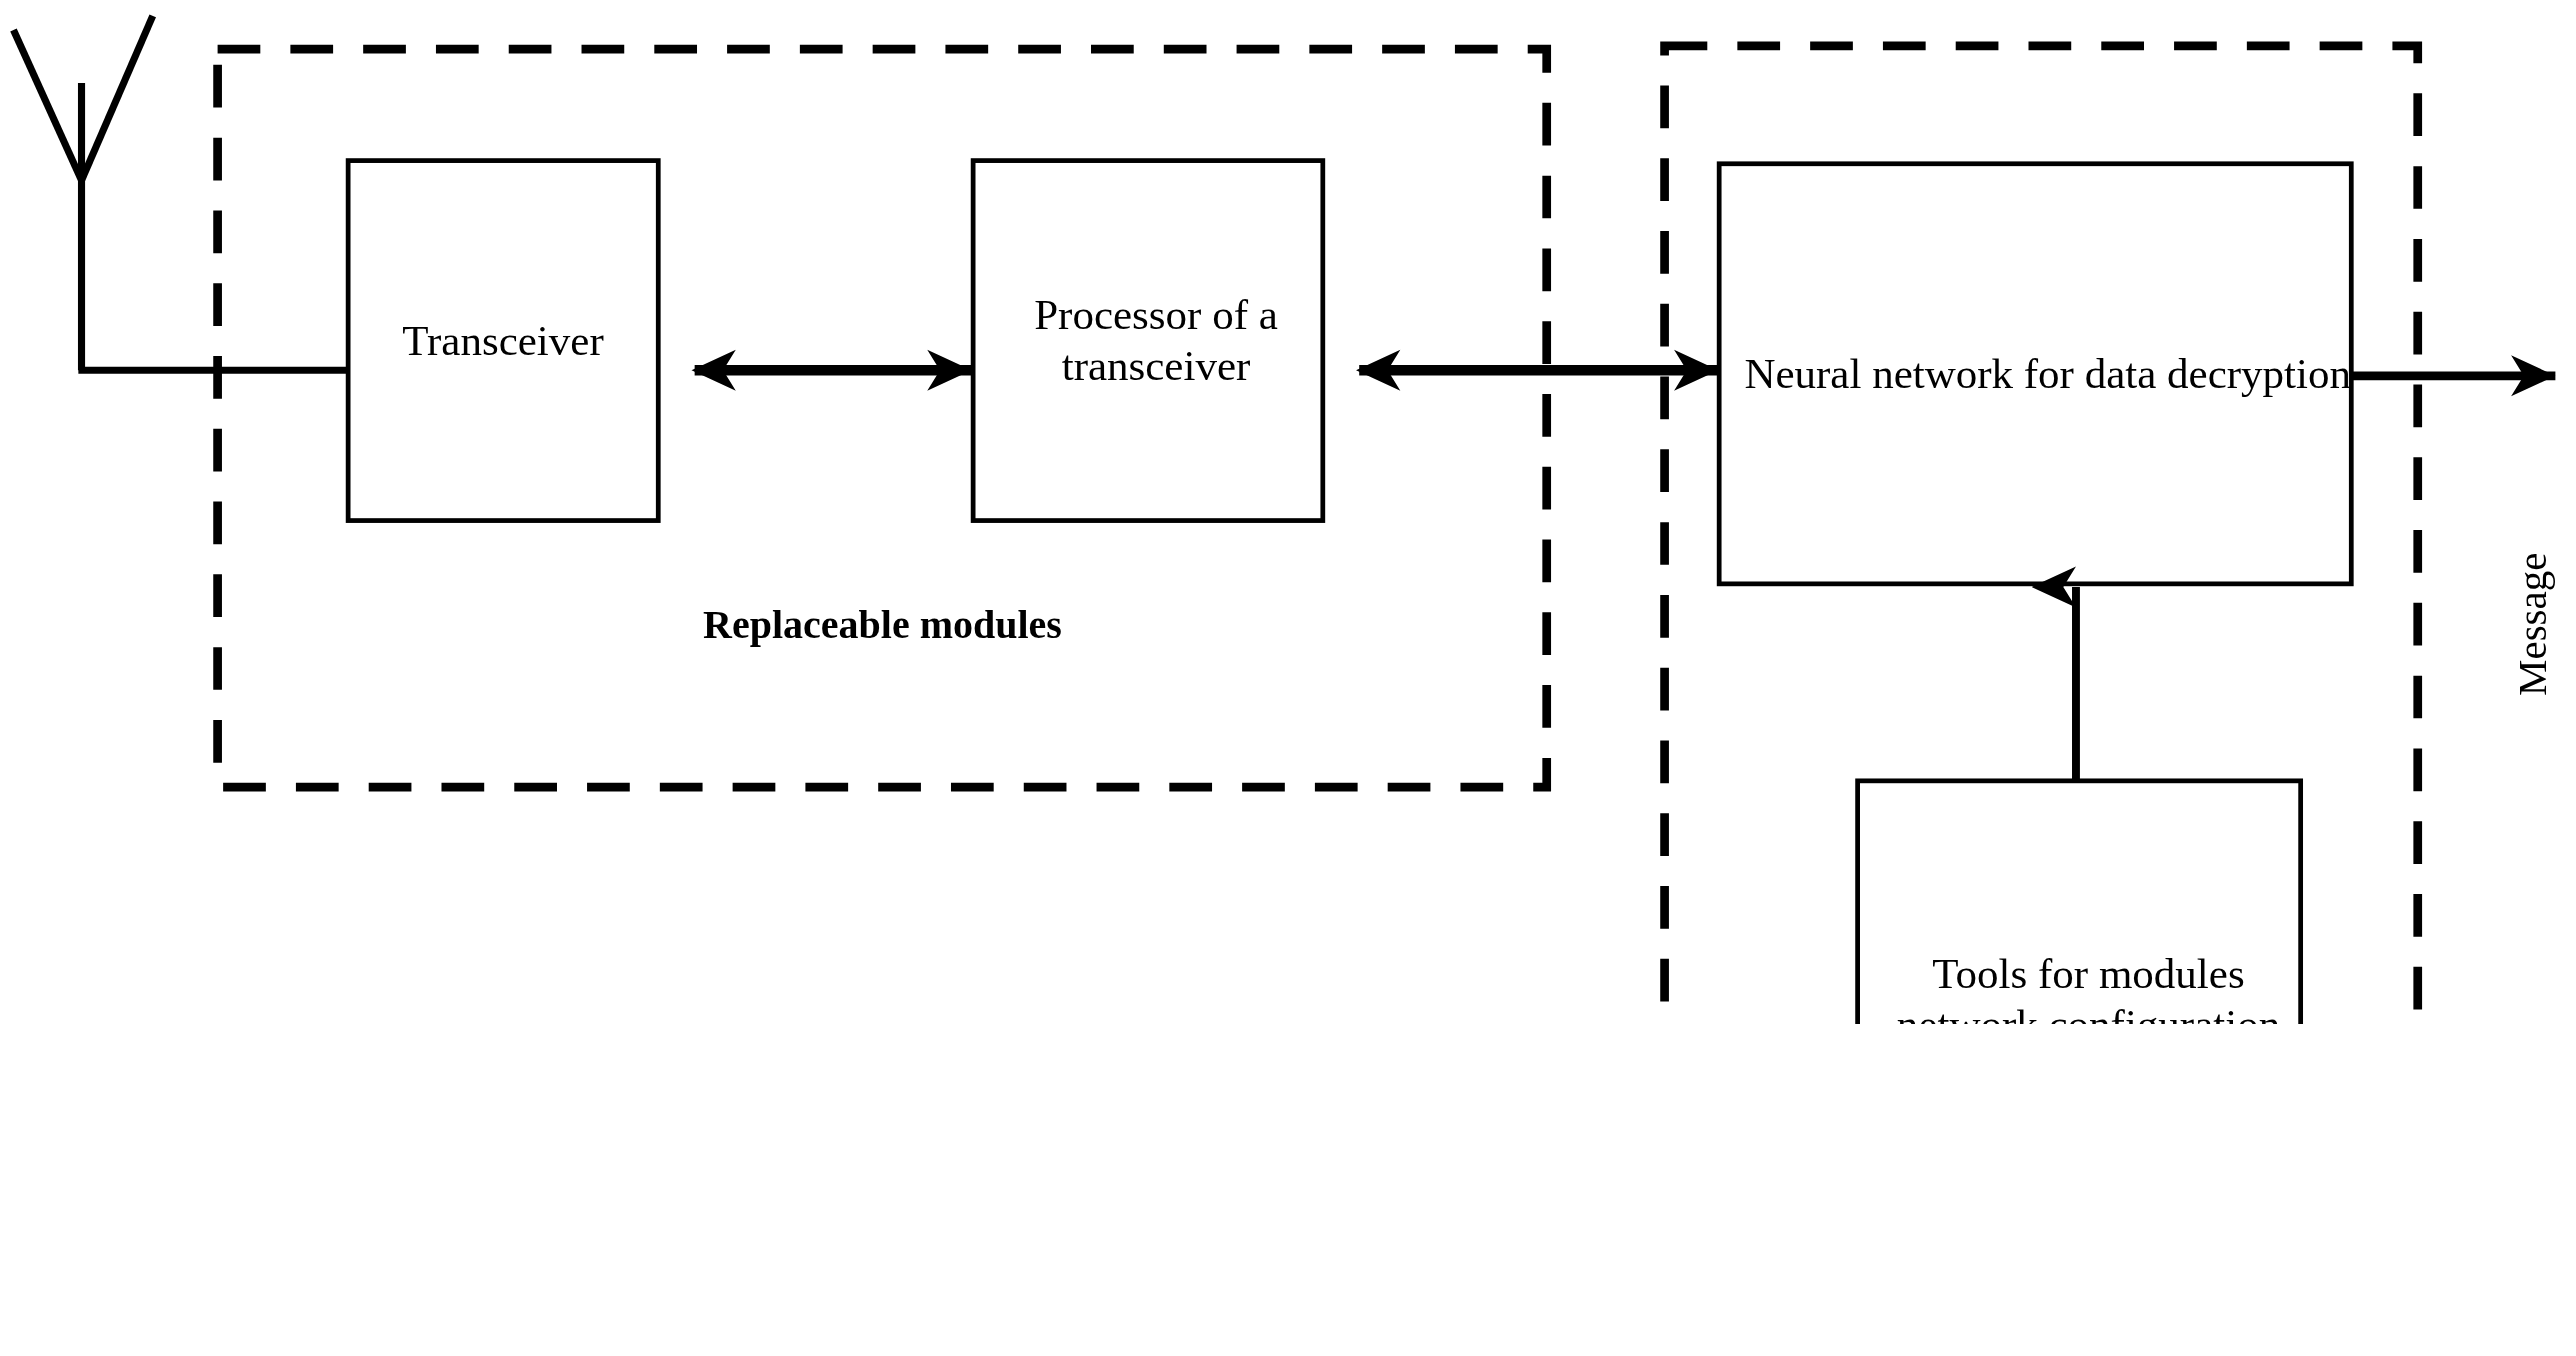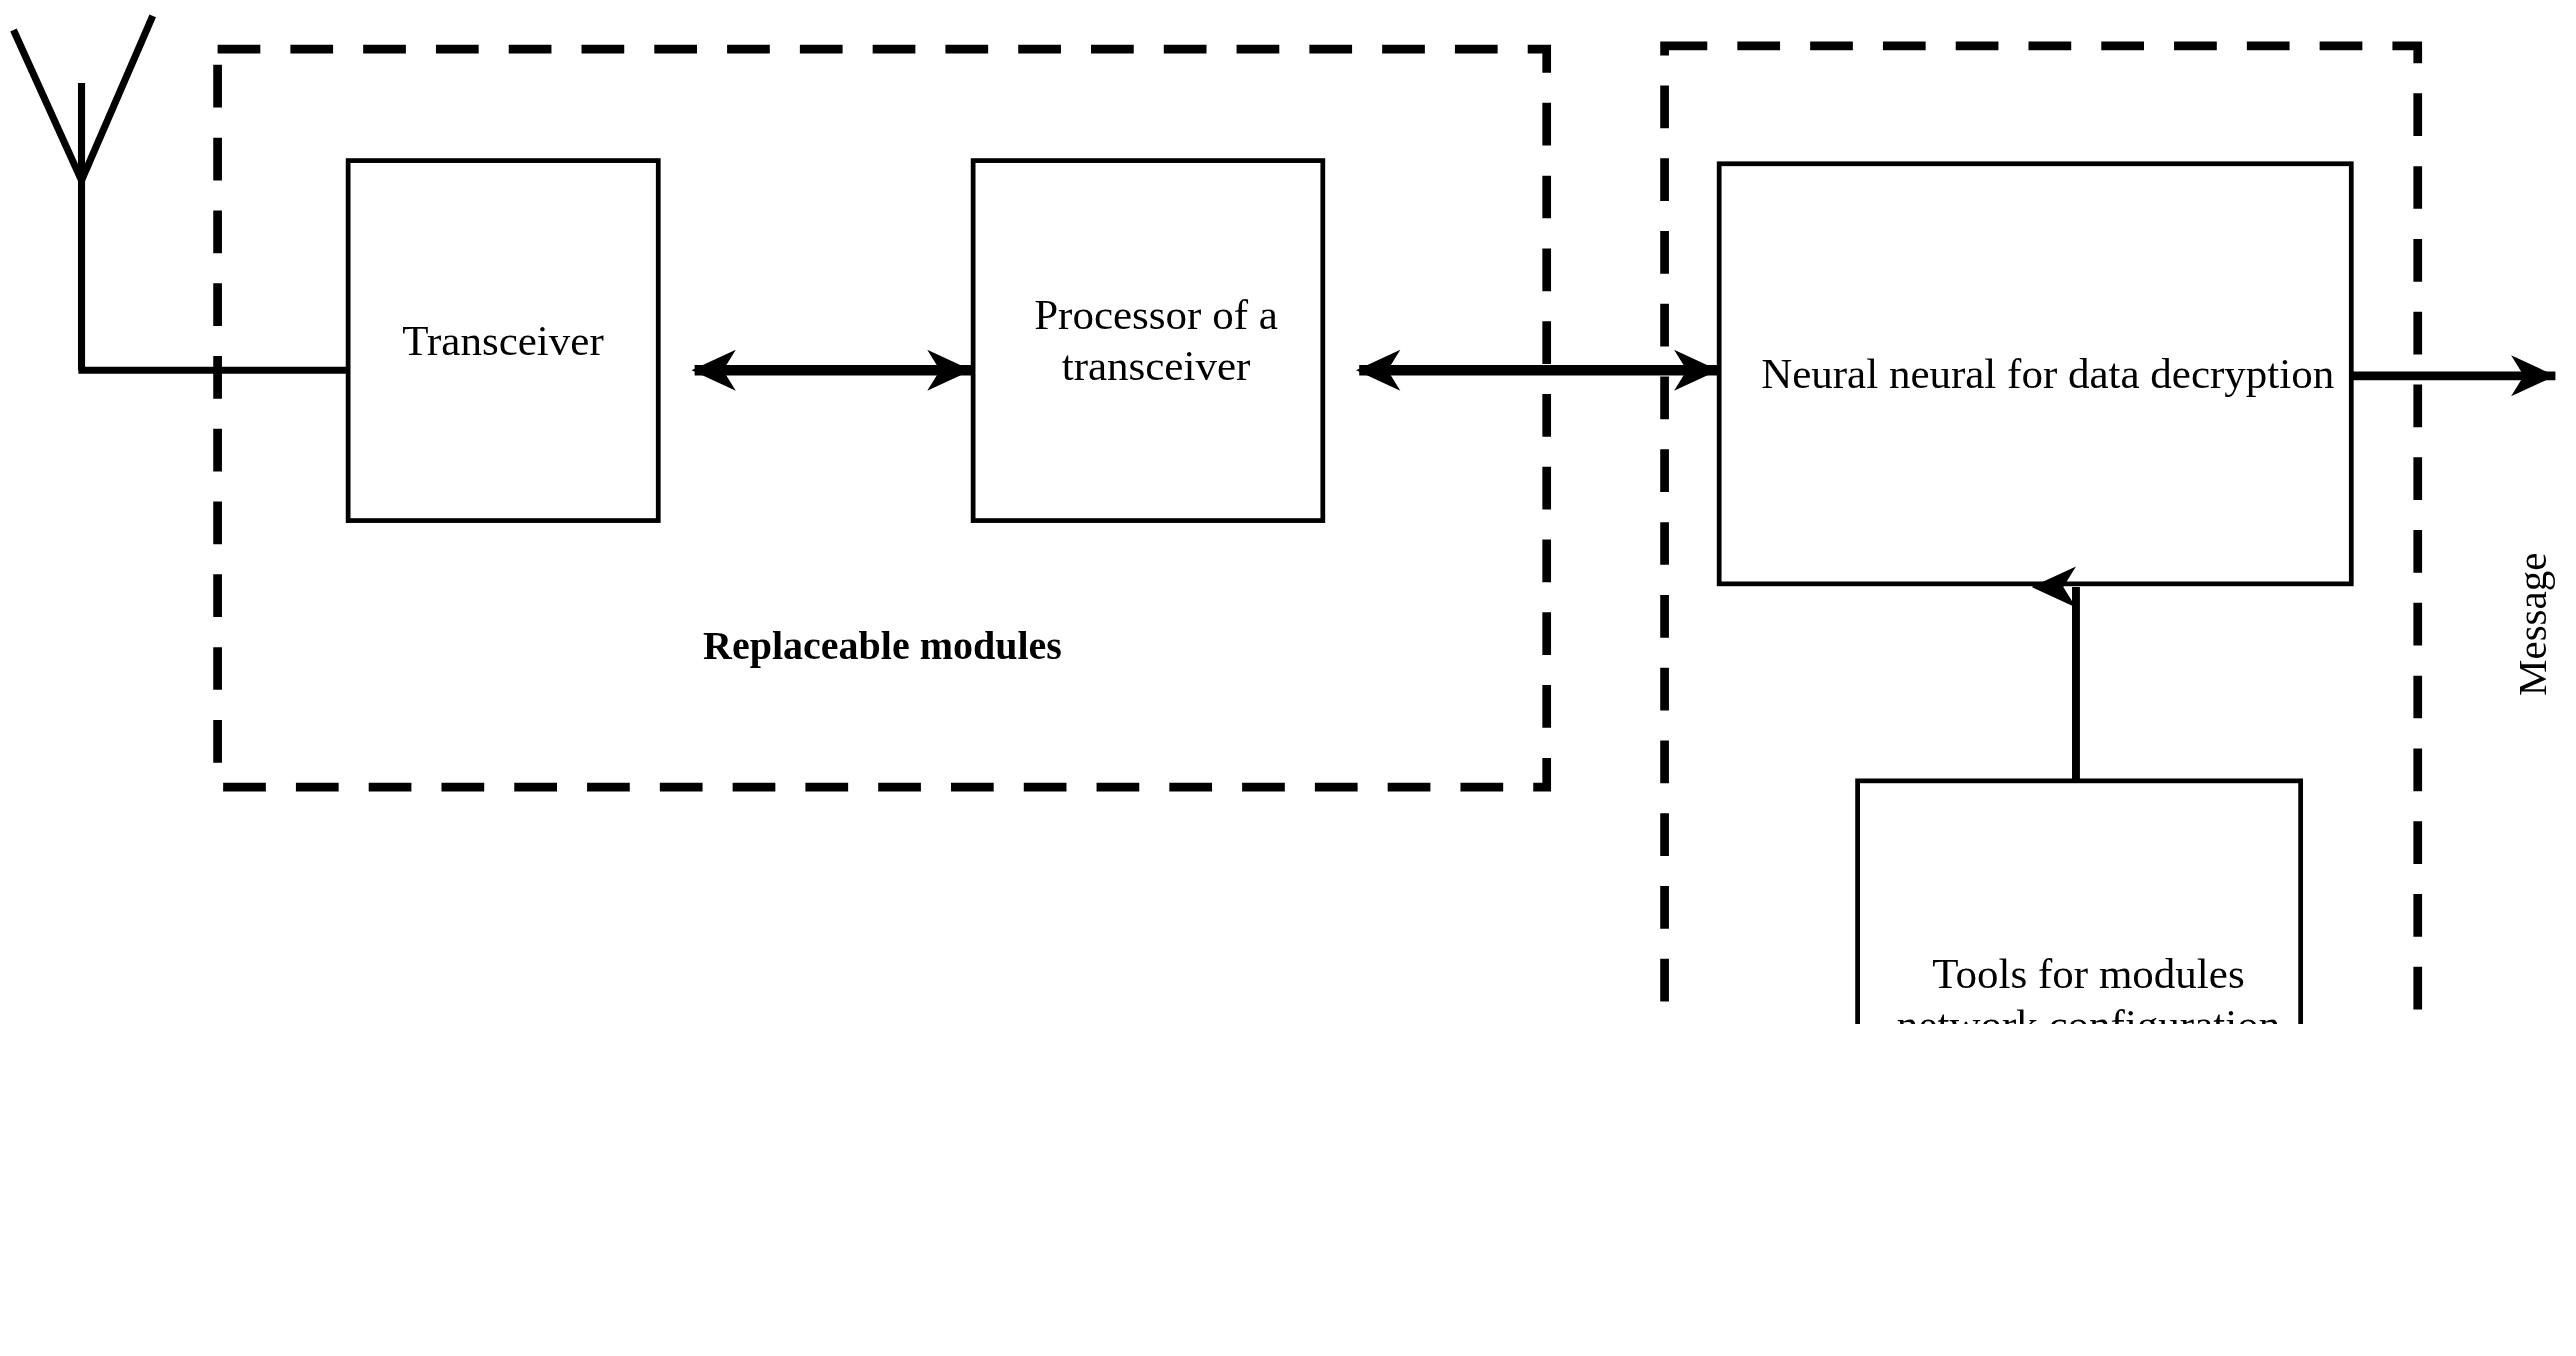--- a/index.html
+++ b/index.html
@@ -92,23 +92,23 @@
 
     <line x1="2624" y1="985" x2="2624" y2="742" stroke="#000" stroke-width="10" marker-end="url(#arrowBigUp)"></line>
 
     <line x1="2970" y1="475" x2="3230" y2="475" stroke="#000" stroke-width="11" marker-end="url(#arrowBigR)"></line>
   </svg>
 
   <div class="boxlabel" style="left:348px;top:161px;width:310px;height:360px;">Transceiver</div>
 
   <div class="boxlabel" style="left:981px;top:161px;width:334px;height:360px;padding:0 8px;">Processor of a transceiver</div>
 
-  <div class="boxlabel" style="left:1727px;top:164px;width:616px;height:420px;padding:0 12.7px;">Neural neural for data decryption</div>
+  <div class="boxlabel" style="left:1727px;top:164px;width:616px;height:420px;padding:0 12.7px;">Neural network for data decryption</div>
 
   <div class="boxlabel" style="left:1864px;top:781px;width:430px;height:437px;padding:0 9.5px;">Tools for modules network configuration</div>
 
-  <div class="grouplabel" style="left:218px;top:601px;width:1329px;margin-top:21px;">Replaceable modules</div>
+  <div class="grouplabel" style="left:218px;top:601px;width:1329px;">Replaceable modules</div>
 
 
   <div class="sidelabel" style="left:2508px;top:696px;">Message</div>
 
 </div>
 
 
 </body></html>

